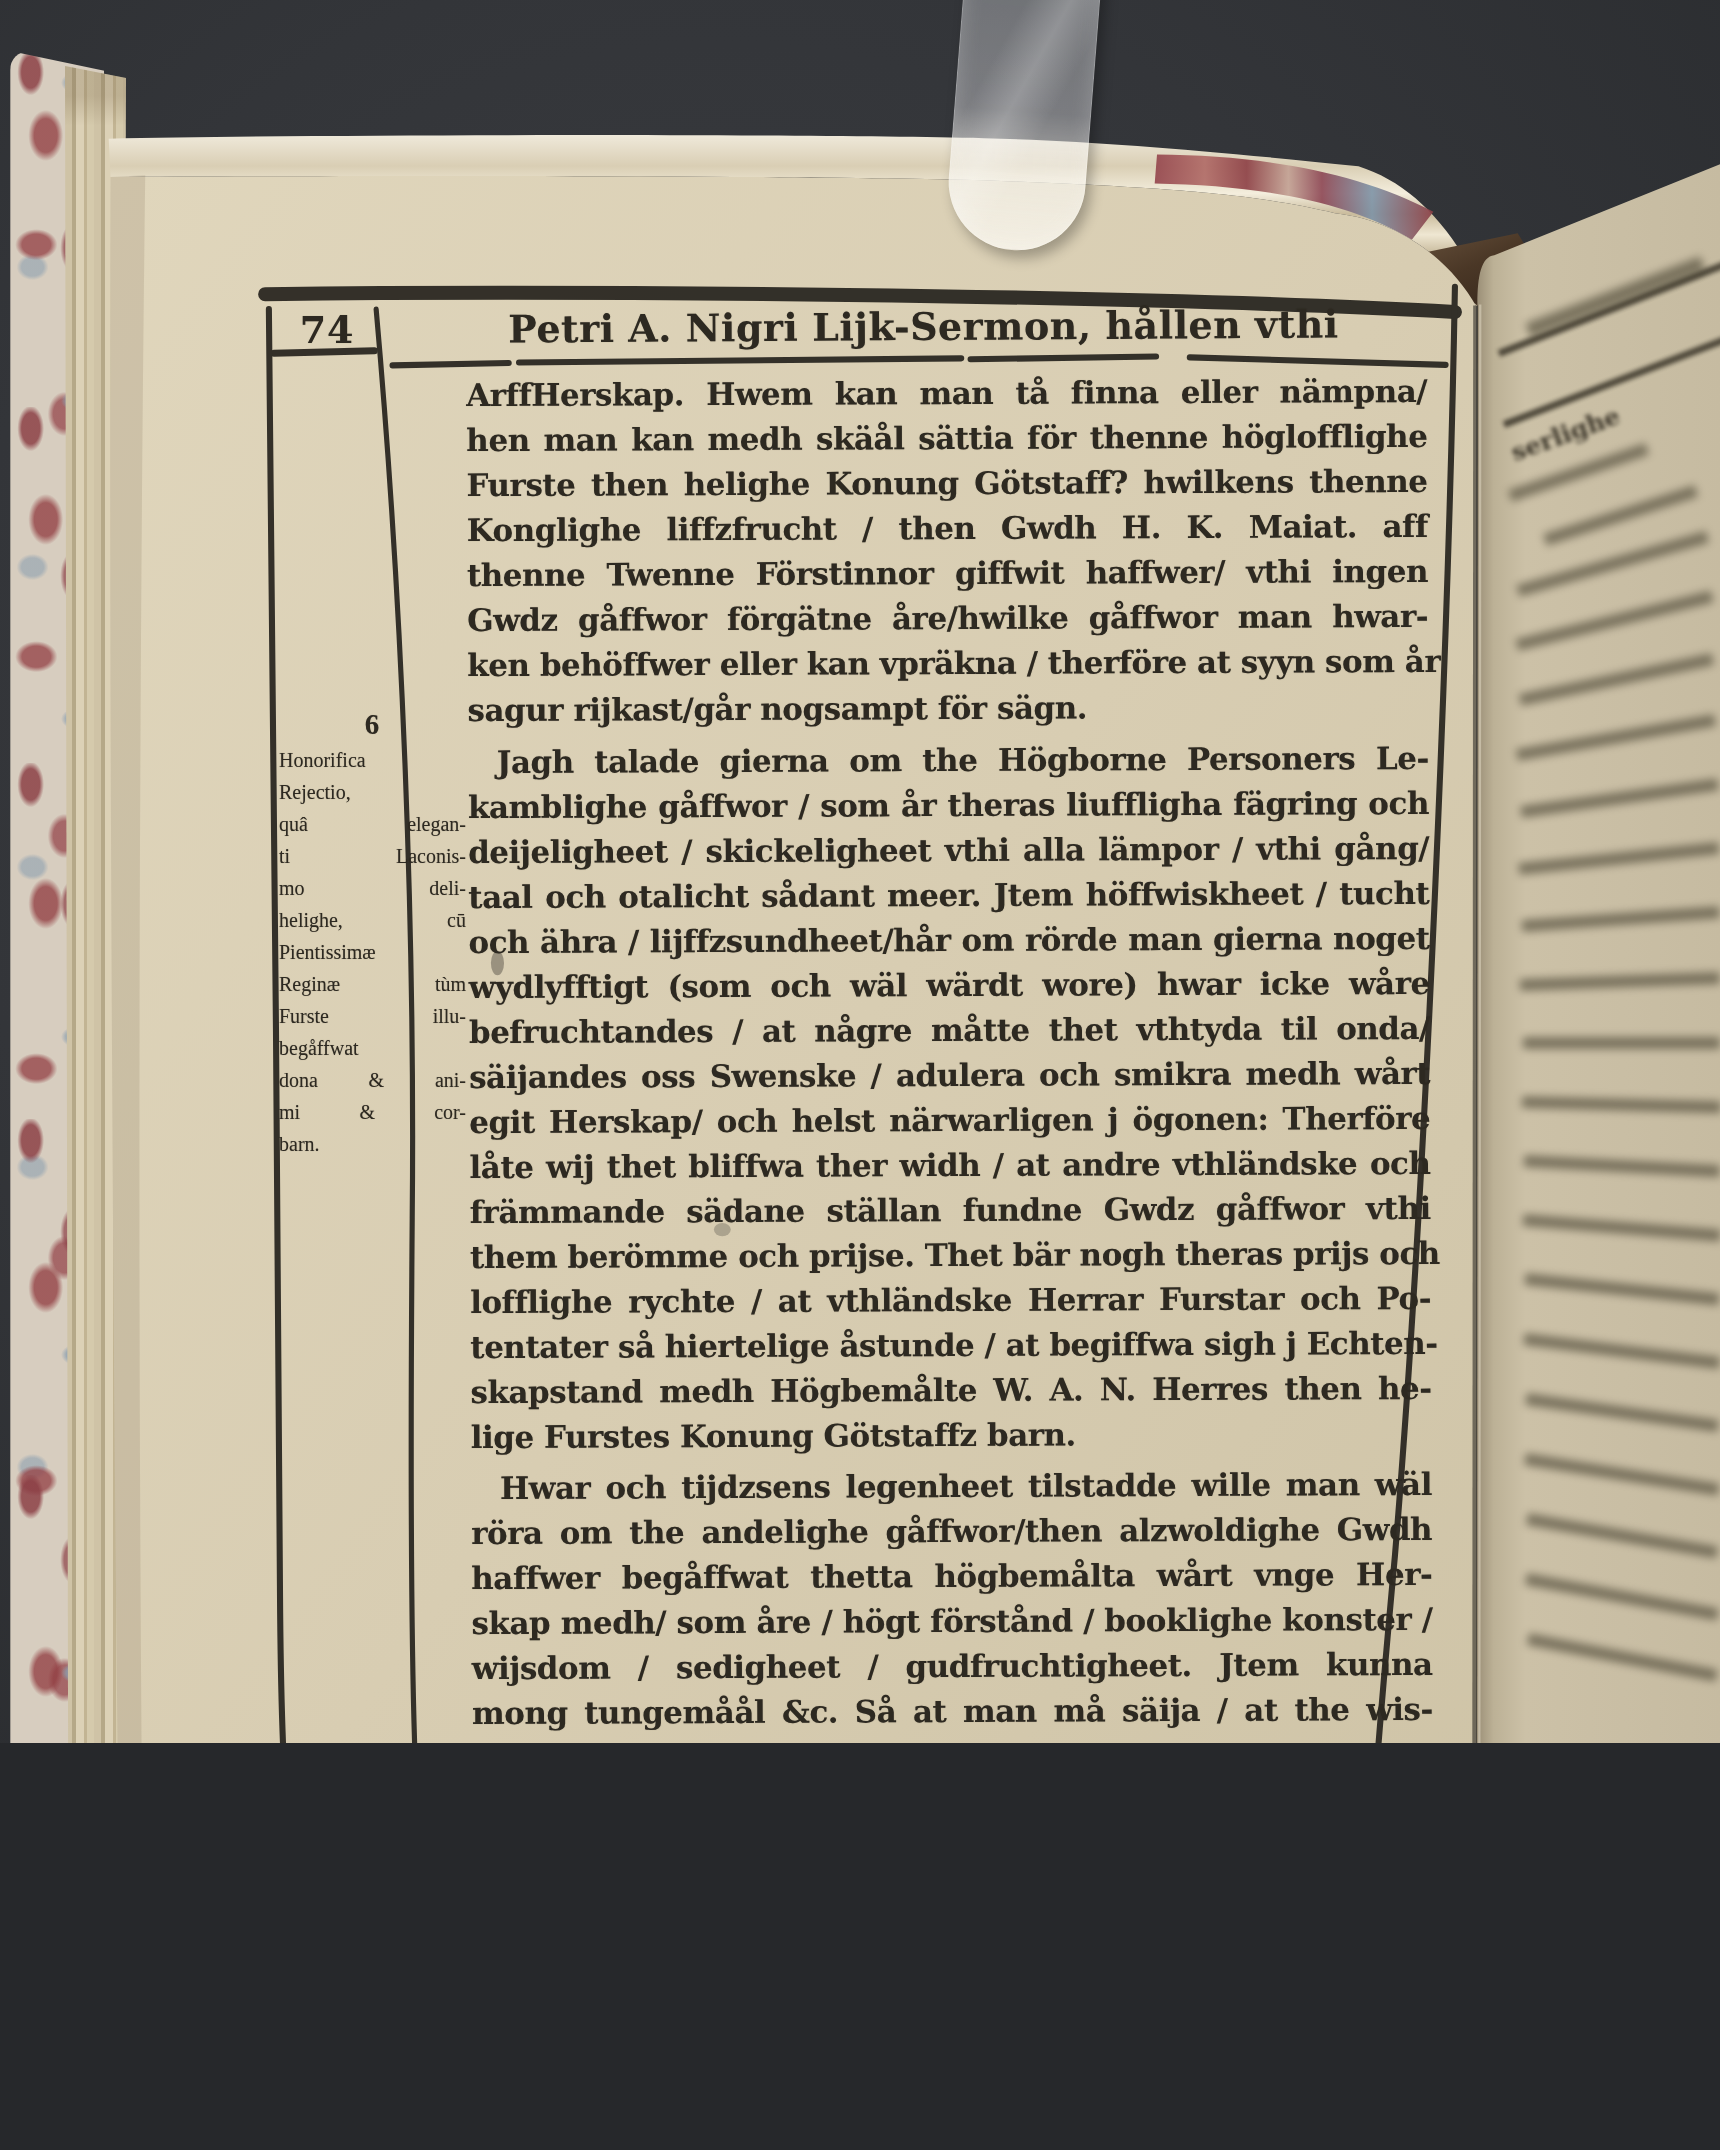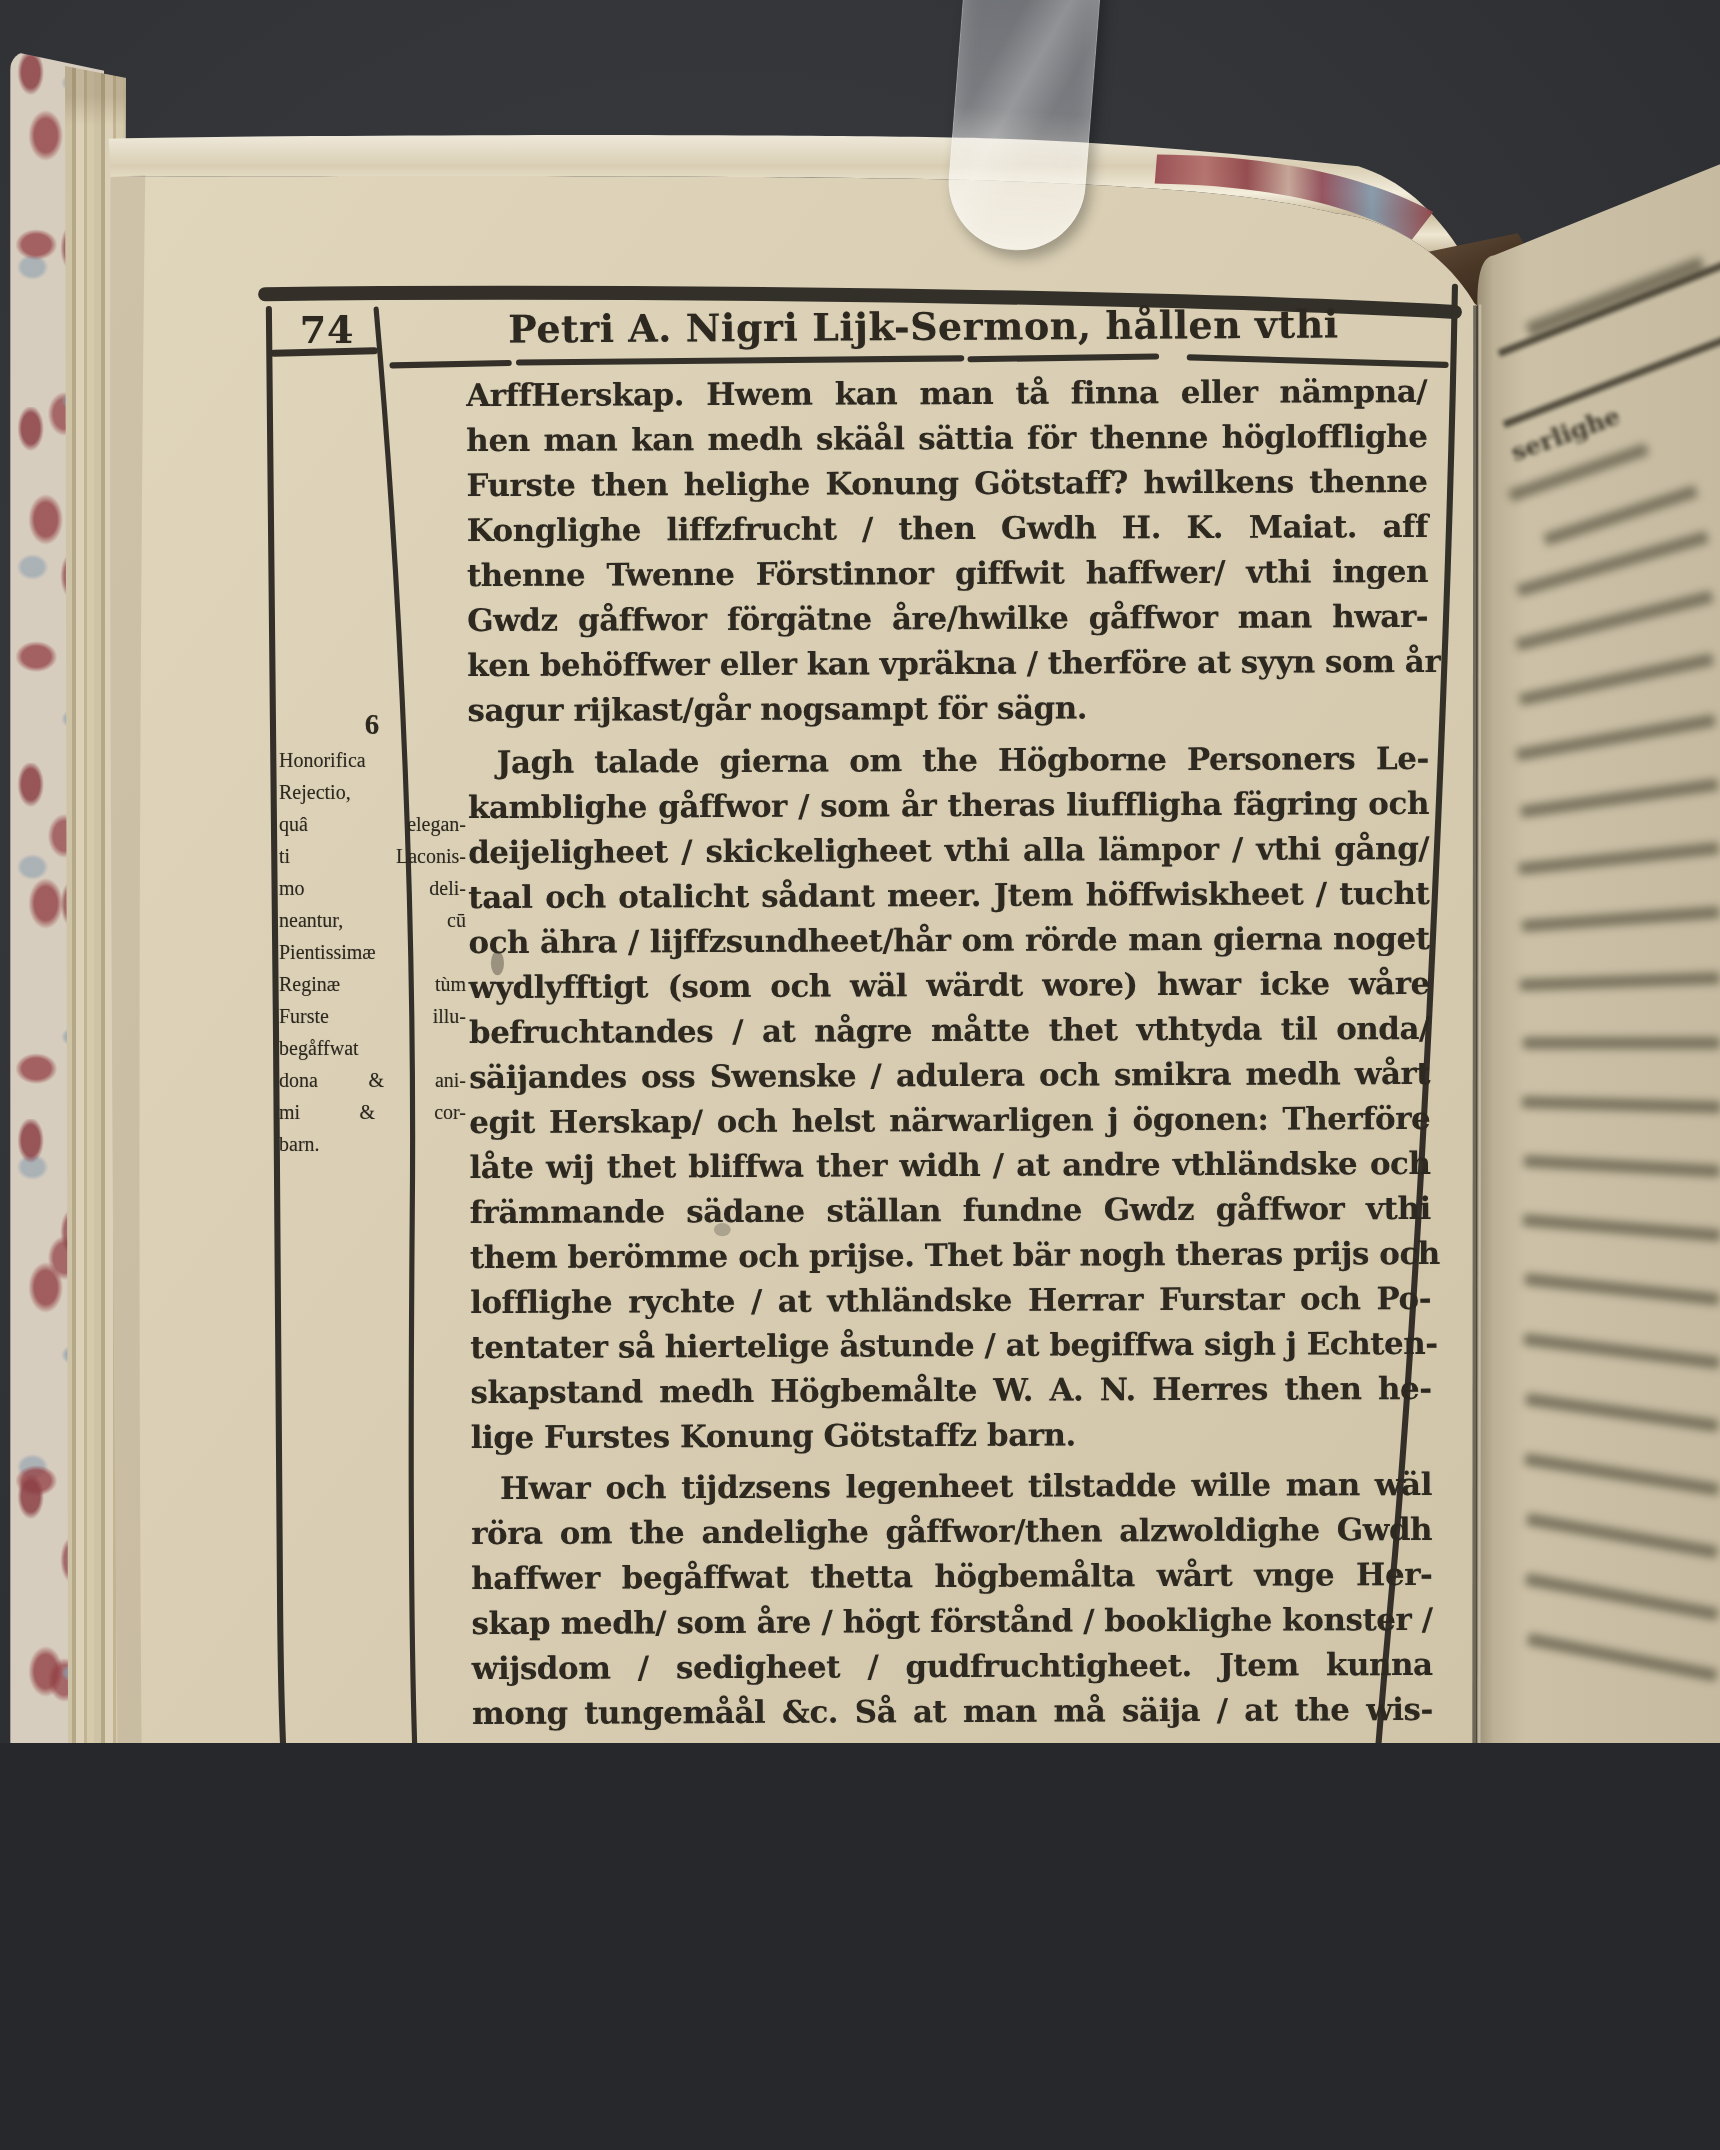--- a/index.html
+++ b/index.html
@@ -155,21 +155,21 @@
   <div class="pagenum ink">74</div>
   <div class="runhead ink">Petri A. Nigri Lijk-Sermon, hållen vthi</div>
 
   <div class="marginnote ink">
     <div class="mn-num">6</div>
     <div class="mn-line">Honorifica</div>
     <div class="mn-line">Rejectio,</div>
     <div class="mn-line">quâ elegan-</div>
     <div class="mn-line">ti Laconis-</div>
     <div class="mn-line">mo deli-</div>
-    <div class="mn-line">neantur, cū</div>
+    <div class="mn-line">helighe, cū</div>
     <div class="mn-line">Pientissimæ</div>
     <div class="mn-line">Reginæ tùm</div>
     <div class="mn-line">Furste illu-</div>
     <div class="mn-line">begåffwat</div>
     <div class="mn-line">dona &amp; ani-</div>
     <div class="mn-line">mi &amp; cor-</div>
     <div class="mn-line short">barn.</div>
   </div>
 
   <div class="bodytext ink">

